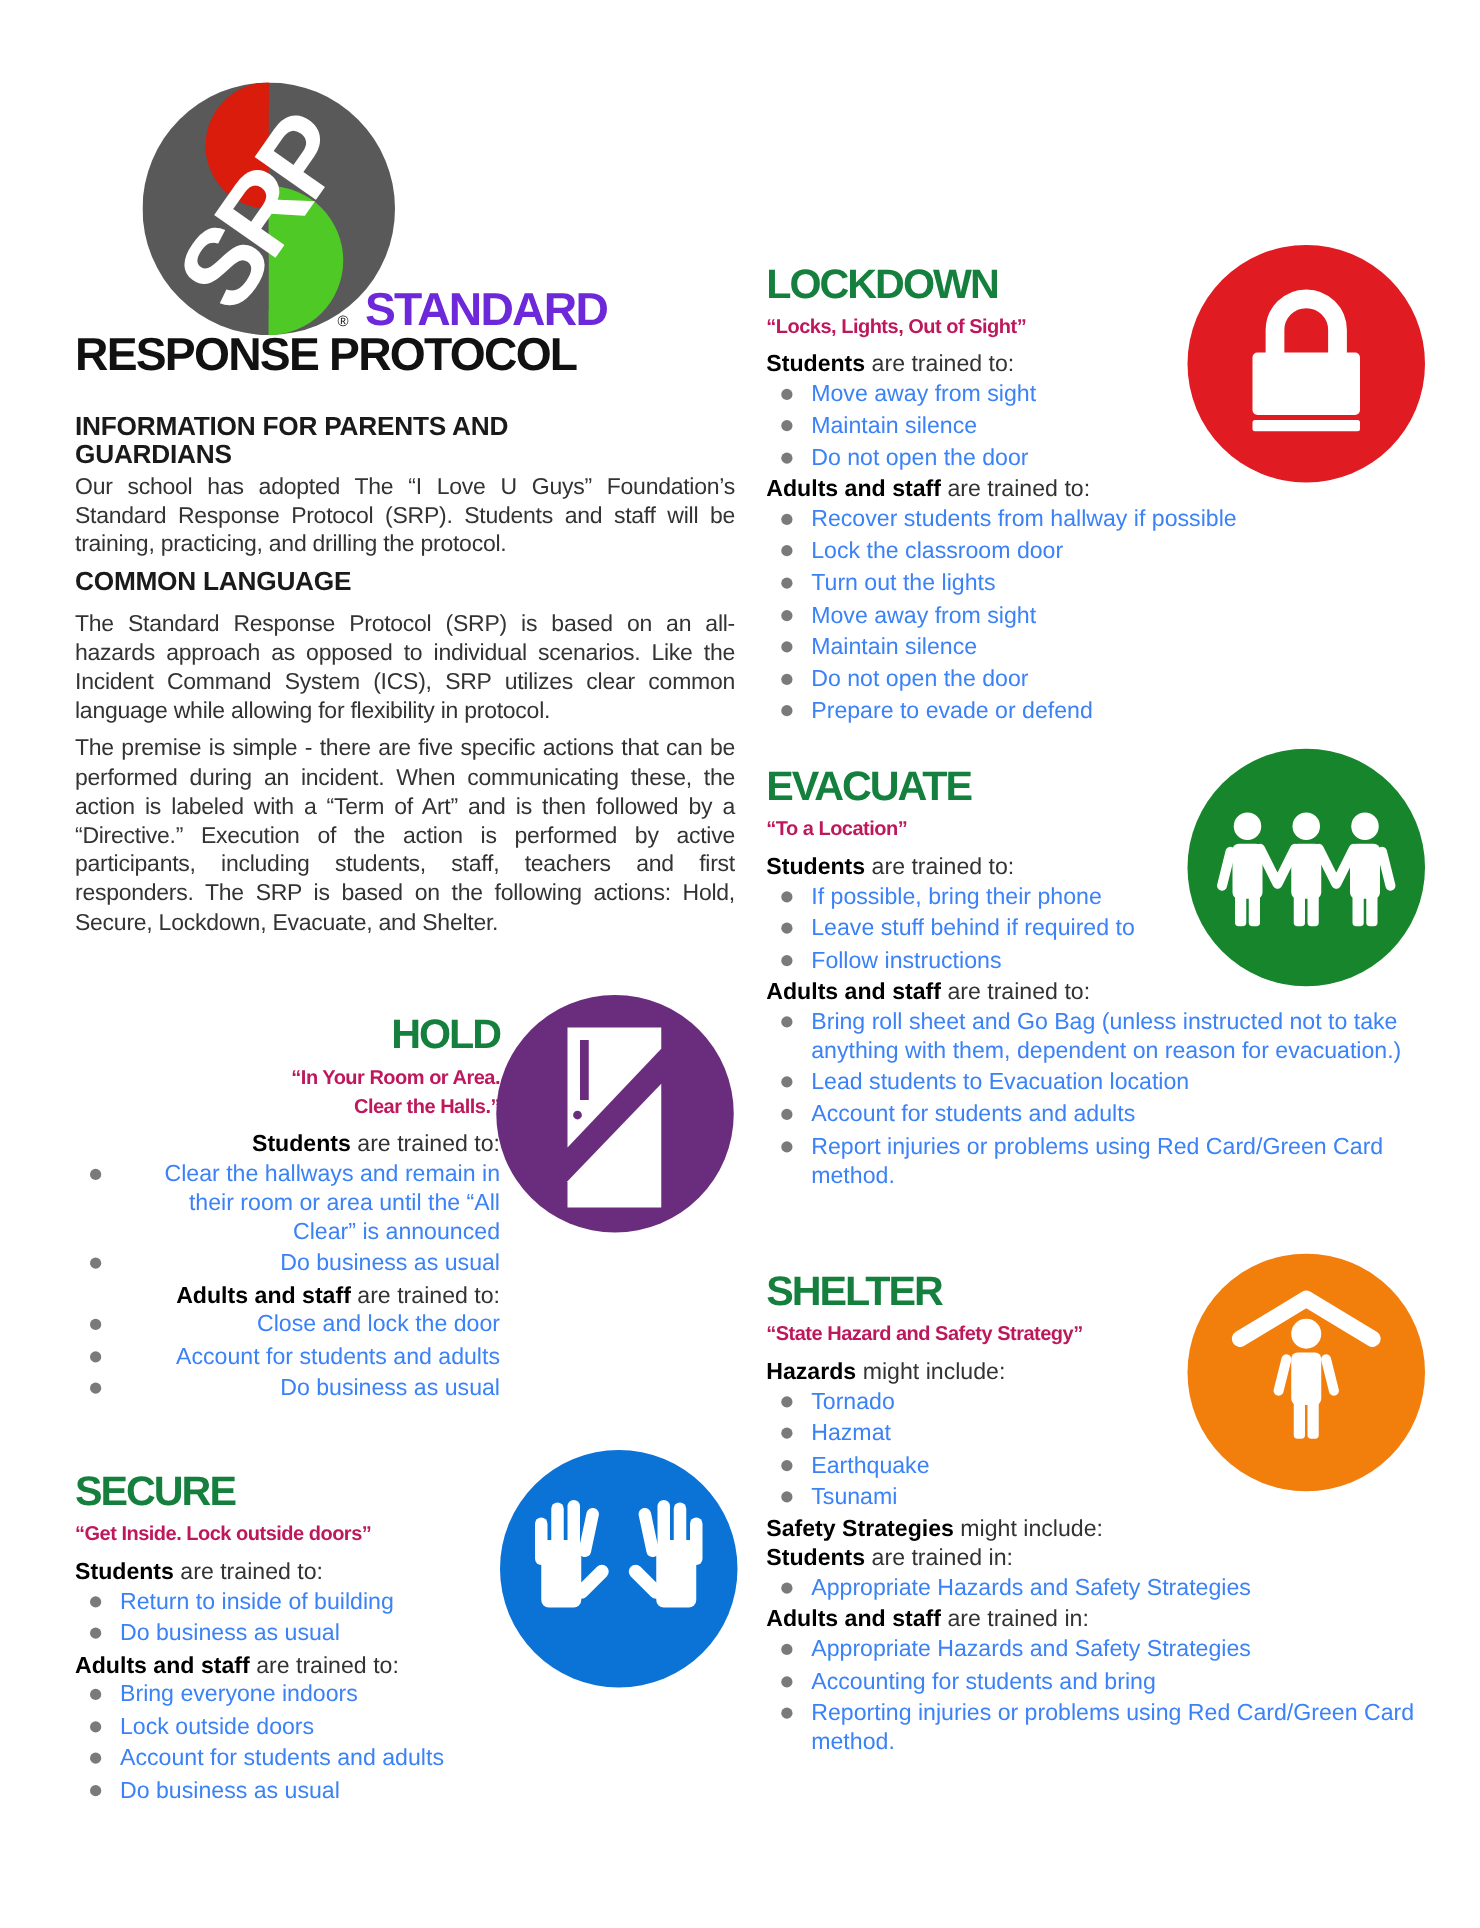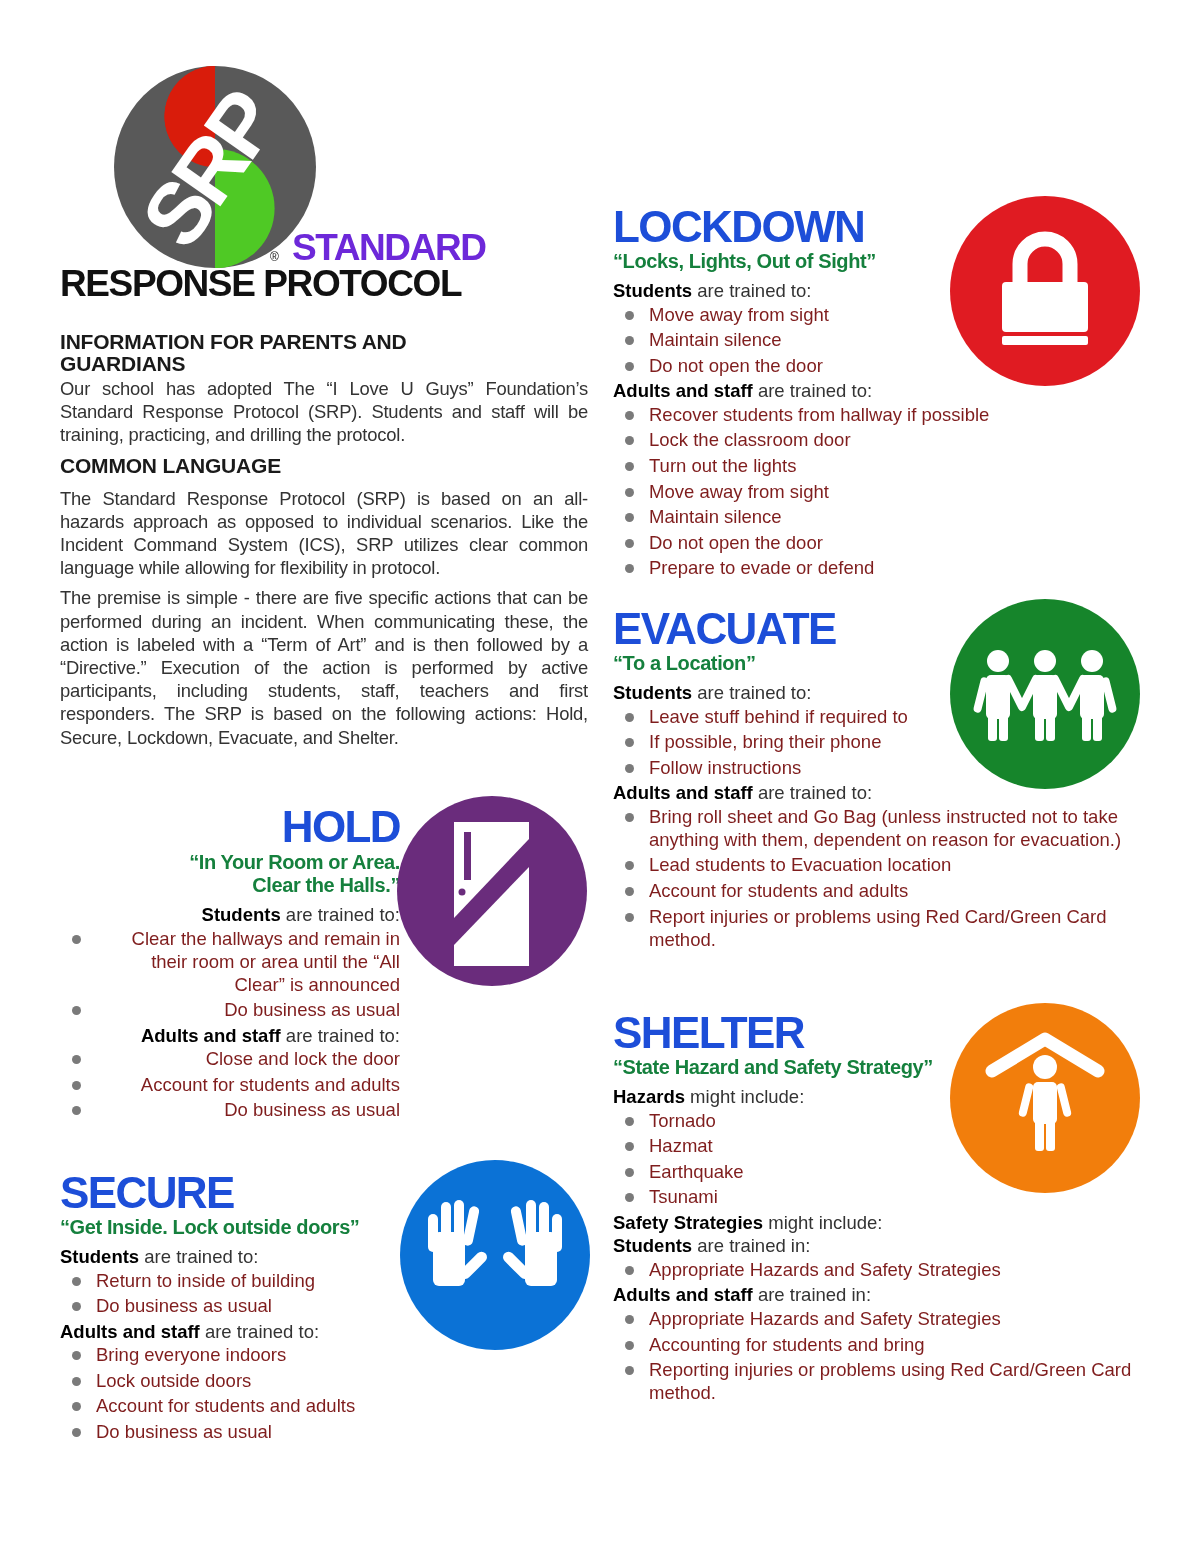--- a/index.html
+++ b/index.html
@@ -7,26 +7,26 @@
          font-family:"Liberation Sans", sans-serif; color:#2b2b2b; }
   .abs { position:absolute; }
   .logo { left:114px; top:66px; width:202px; height:202px; }
   .brand-line1 { left:292px; top:228px; font-size:37px; font-weight:bold; color:#6d28d9; letter-spacing:-1.4px; line-height:40px; }
   .brand-reg { left:270px; top:250px; font-size:12px; color:#111; }
   .brand-line2 { left:60px; top:264px; font-size:37px; font-weight:bold; color:#111; letter-spacing:-1.4px; line-height:40px; }
   .col-left { left:60px; width:528px; }
   .h2 { font-size:21px; font-weight:bold; color:#1a1a1a; line-height:22px; letter-spacing:-0.2px; }
   .para { font-size:18.4px; line-height:23.2px; color:#333; text-align:justify; letter-spacing:-0.2px; }
   .section { position:absolute; }
-  .sec-title { font-size:44px; font-weight:bold; color:#1d4ed8; line-height:46px; letter-spacing:-1.6px; }
-  .sec-sub { font-size:20px; font-weight:bold; color:#15803d; line-height:23px; letter-spacing:-0.4px; }
+  .sec-title { font-size:33px; font-weight:bold; color:#15803d; line-height:46px; letter-spacing:-1.6px; }
+  .sec-sub { font-size:16px; font-weight:bold; color:#be185d; line-height:23px; letter-spacing:-0.4px; }
   .group-head { font-size:18.5px; line-height:23.5px; color:#333; }
   .group-head b { color:#000000; }
   ul.items { list-style:none; margin:0; padding:0; }
-  ul.items li { position:relative; padding-left:36px; font-size:18.5px; line-height:23px; color:#7f1d1d; margin-bottom:2.6px; }
+  ul.items li { position:relative; padding-left:36px; font-size:18.5px; line-height:23px; color:#3b82f6; margin-bottom:2.6px; }
   ul.items li::before { content:""; position:absolute; left:12px; top:8px; width:9px; height:9px; border-radius:50%; background:#7a7a7a; }
   .icon-circle { position:absolute; border-radius:50%; }
   .icon-circle svg { width:100%; height:100%; display:block; }
 </style>
 </head>
 <body>
 
 <div class="abs logo">
   <svg viewBox="0 0 200 200">
     <circle cx="100" cy="100" r="100" fill="#595959"></circle>
@@ -139,22 +139,22 @@
     <rect x="52" y="86" width="86" height="50" rx="4" fill="#fff"></rect>
     <rect x="52" y="140" width="86" height="9" rx="2" fill="#fff"></rect>
   </svg>
 </div>
 
 <div class="section" style="left:613px; top:606px; width:530px;">
   <div class="sec-title">EVACUATE</div>
   <div class="sec-sub" style="margin-top:0px;">“To a Location”</div>
   <div class="group-head" style="margin-top:6px;"><b>Students</b><span> are trained to:</span></div>
   <ul class="items" style="width:330px;">
+    <li>If possible, bring their phone</li>
     <li>Leave stuff behind if required to</li>
-    <li>If possible, bring their phone</li>
     <li>Follow instructions</li>
   </ul>
   <div class="group-head"><b>Adults and staff</b><span> are trained to:</span></div>
   <ul class="items" style="width:515px;">
     <li>Bring roll sheet and Go Bag (unless instructed not to take anything with them, dependent on reason for evacuation.)</li>
     <li>Lead students to Evacuation location</li>
     <li>Account for students and adults</li>
     <li>Report injuries or problems using Red Card/Green Card method.</li>
   </ul>
 </div>

